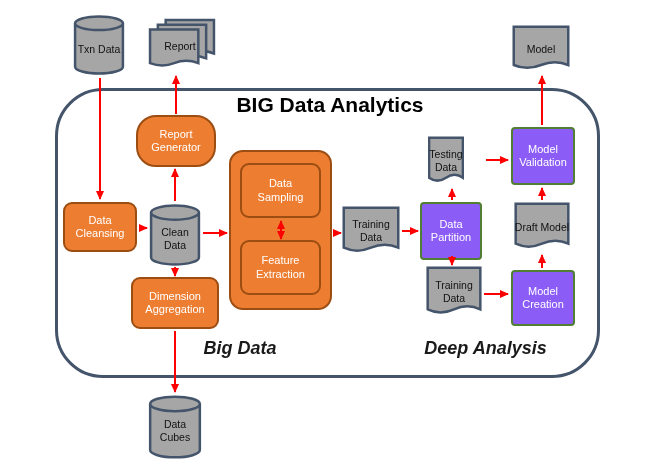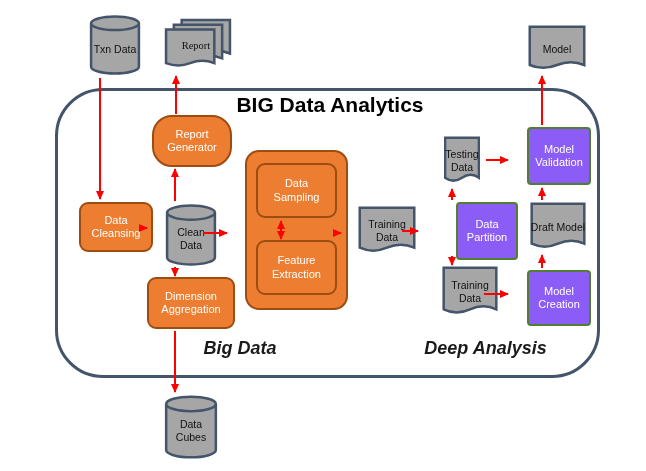--- a/index.html
+++ b/index.html
@@ -14,21 +14,21 @@
     position:absolute; left:180px; top:93px; width:300px; text-align:center;
     font-size:21px; font-weight:700; color:#000000; z-index:3;
   }
   .section-label {
     position:absolute; font-size:18px; font-weight:700; font-style:italic;
     color:#1a1a1a; z-index:3; text-align:center;
   }
 
   .node {
     position:absolute; display:flex; align-items:center; justify-content:center;
-    text-align:center; z-index:2; line-height:1.2;margin-left:16px;
+    text-align:center; z-index:2; line-height:1.2;
   }
   .box { border:2px solid; border-radius:9px; color:#ffffff; font-size:11px; padding:3px; }
   .orange { background:#ED7D31; border-color:#9C4D12; }
   .green  { background:#8b5cf6; border-color:#507E32; border-radius:4px; }
   .group  { background:#ED7D31; border:2px solid #9C4D12; border-radius:14px; }
 
   .shape { color:#111111; font-size:10.5px; }
   .shape > svg { position:absolute; inset:0; width:100%; height:100%; }
   .shape > span { position:relative; z-index:1; }
   .cyl-label { padding-top:8px; }
@@ -52,21 +52,21 @@
     </svg>
     <span class="cyl-label">Txn Data</span>
   </div>
 
   <div class="node shape" style="left:148px; top:18px; width:68px; height:56px;">
     <svg viewBox="0 0 100 82" preserveAspectRatio="none">
       <path d="M26 3 H97 V52 Q79 45 61.5 52 Q44 59 26 52 Z" fill="#A6A6A6" stroke="#44546A" stroke-width="2.5" vector-effect="non-scaling-stroke"></path>
       <path d="M14.5 10 H85.5 V59 Q67.5 52 50 59 Q32.5 66 14.5 59 Z" fill="#A6A6A6" stroke="#44546A" stroke-width="2.5" vector-effect="non-scaling-stroke"></path>
       <path d="M3 17 H74 V66 Q56 59 38.5 66 Q21 73 3 66 Z" fill="#A6A6A6" stroke="#44546A" stroke-width="2.5" vector-effect="non-scaling-stroke"></path>
     </svg>
-    <span style="padding-right:4px;font-family:Liberation Serif, serif;">Report</span>
+    <span style="padding-right:4px;">Report</span>
   </div>
 
   <div class="node shape" style="left:512px; top:25px; width:58px; height:48px;text-align:right;">
     <svg viewBox="0 0 100 84" preserveAspectRatio="none">
       <path d="M3 3 H97 V70 Q74 60 50 70 Q26 80 3 70 Z" fill="#A6A6A6" stroke="#44546A" stroke-width="2.5" vector-effect="non-scaling-stroke"></path>
     </svg>
     <span>Model</span>
   </div>
 
   <div class="node shape" style="left:148px; top:394px; width:54px; height:66px;">
@@ -107,21 +107,21 @@
     <span>Feature Extraction</span>
   </div>
 
   <div class="node shape" style="left:342px; top:206px; width:58px; height:50px;">
     <svg viewBox="0 0 100 84" preserveAspectRatio="none">
       <path d="M3 3 H97 V70 Q74 60 50 70 Q26 80 3 70 Z" fill="#A6A6A6" stroke="#44546A" stroke-width="2.5" vector-effect="non-scaling-stroke"></path>
     </svg>
     <span>Training Data</span>
   </div>
 
-  <div class="node box green" style="left:440px; top:202px; width:62px; height:58px;">
+  <div class="node box green" style="left:420px; top:202px; width:62px; height:58px;">
     <span>Data Partition</span>
   </div>
 
   <div class="node shape" style="left:428px; top:136px; width:36px; height:50px;">
     <svg viewBox="0 0 100 84" preserveAspectRatio="none">
       <path d="M3 3 H97 V70 Q74 60 50 70 Q26 80 3 70 Z" fill="#A6A6A6" stroke="#44546A" stroke-width="2.5" vector-effect="non-scaling-stroke"></path>
     </svg>
     <span>Testing Data</span>
   </div>
 

